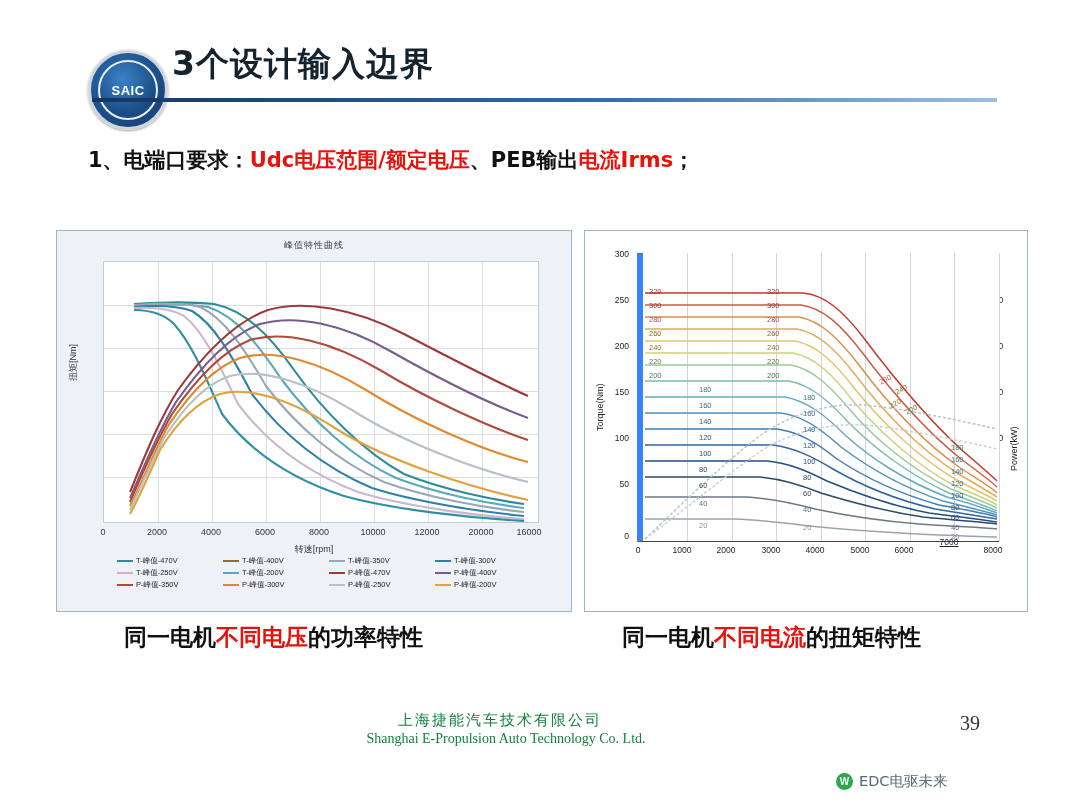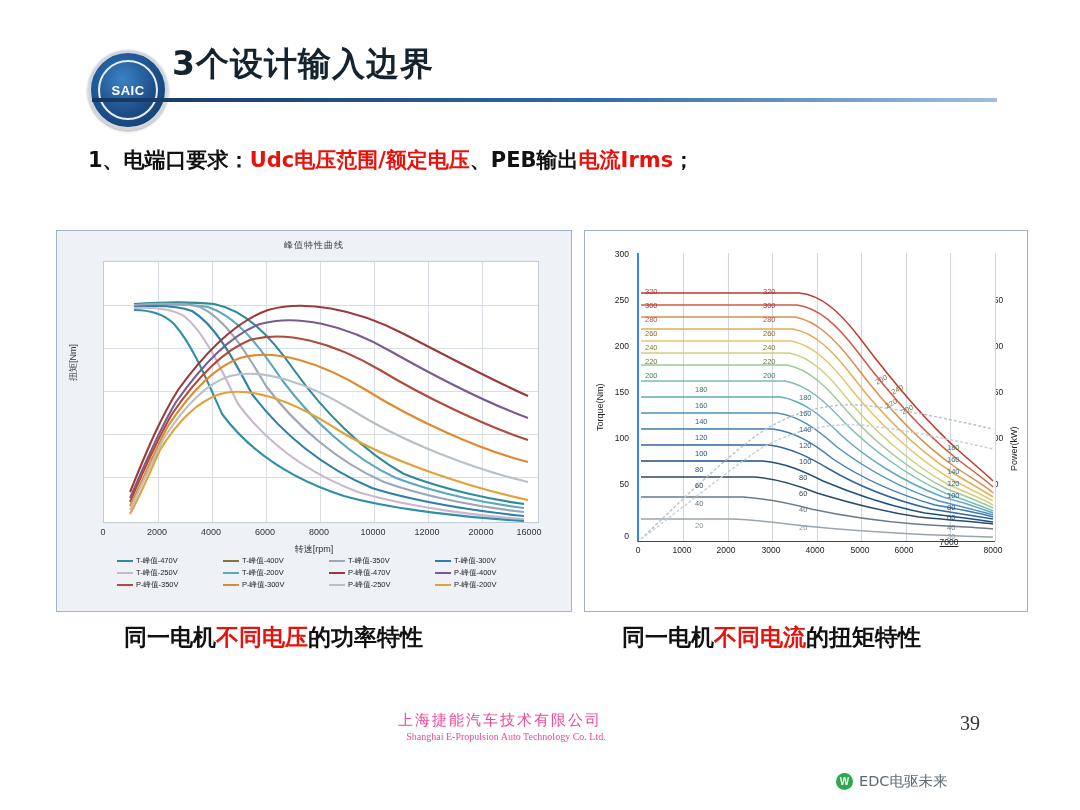--- a/index.html
+++ b/index.html
@@ -88,21 +88,21 @@
   .lg{display:flex;align-items:center;font-size:7.5px;color:#222;white-space:nowrap;}
   .lg i{display:inline-block;width:16px;height:2px;margin-right:3px;flex:none;}
 
   
   .r-title{
     position:absolute;left:0;top:4px;width:442px;text-align:center;
     font-size:9px;color:#555;
   }
   .r-plot{
     position:absolute;left:52px;top:22px;width:356px;height:288px;
-    border-left:2px solid #3b82f6;border-bottom:1px solid #444;
+    border-left:6px solid #3b82f6;border-bottom:1px solid #444;
     background:#ffffff;
     text-align:right;
   }
   .r-ytick{position:absolute;font-size:8.5px;color:#222;width:30px;text-align:right;}
   .r-xtick{position:absolute;font-size:8.5px;color:#222;width:34px;text-align:center;}
   .r-ylab{
     position:absolute;left:10px;top:200px;font-size:9px;color:#222;
     transform:rotate(-90deg);transform-origin:left top;white-space:nowrap;
   }
   .r-ylab2{
@@ -120,24 +120,24 @@
     position:absolute;font-size:23px;font-weight:bold;color:#111;
     font-family:"DejaVu Sans", sans-serif;white-space:nowrap;
   }
   .caption .red{color:#e8120d;}
   .cap-left{left:124px;top:622px;}
   .cap-right{left:622px;top:622px;}
 
   
   .footer{
     position:absolute;left:0;top:710px;width:1000px;text-align:center;
-    color:#ec4899;line-height:1.35;
+    color:#15803d;line-height:1.35;
   }
   .footer .cn{font-size:15px;letter-spacing:2px;font-family:"DejaVu Sans", sans-serif;}
-  .footer .en{font-size:10px;font-family:"Liberation Serif", serif;padding-left:12px;}
+  .footer .en{font-size:14px;font-family:"Liberation Serif", serif;padding-left:12px;}
   .pagenum{
     position:absolute;left:960px;top:712px;font-size:20px;color:#333;
     font-family:"Liberation Serif", serif;
   }
   .wm{
     position:absolute;left:836px;top:772px;display:flex;align-items:center;
   }
   .wm-badge{
     width:17px;height:17px;border-radius:50%;background:#2aa84a;
     margin-right:6px;display:flex;align-items:center;justify-content:center;

